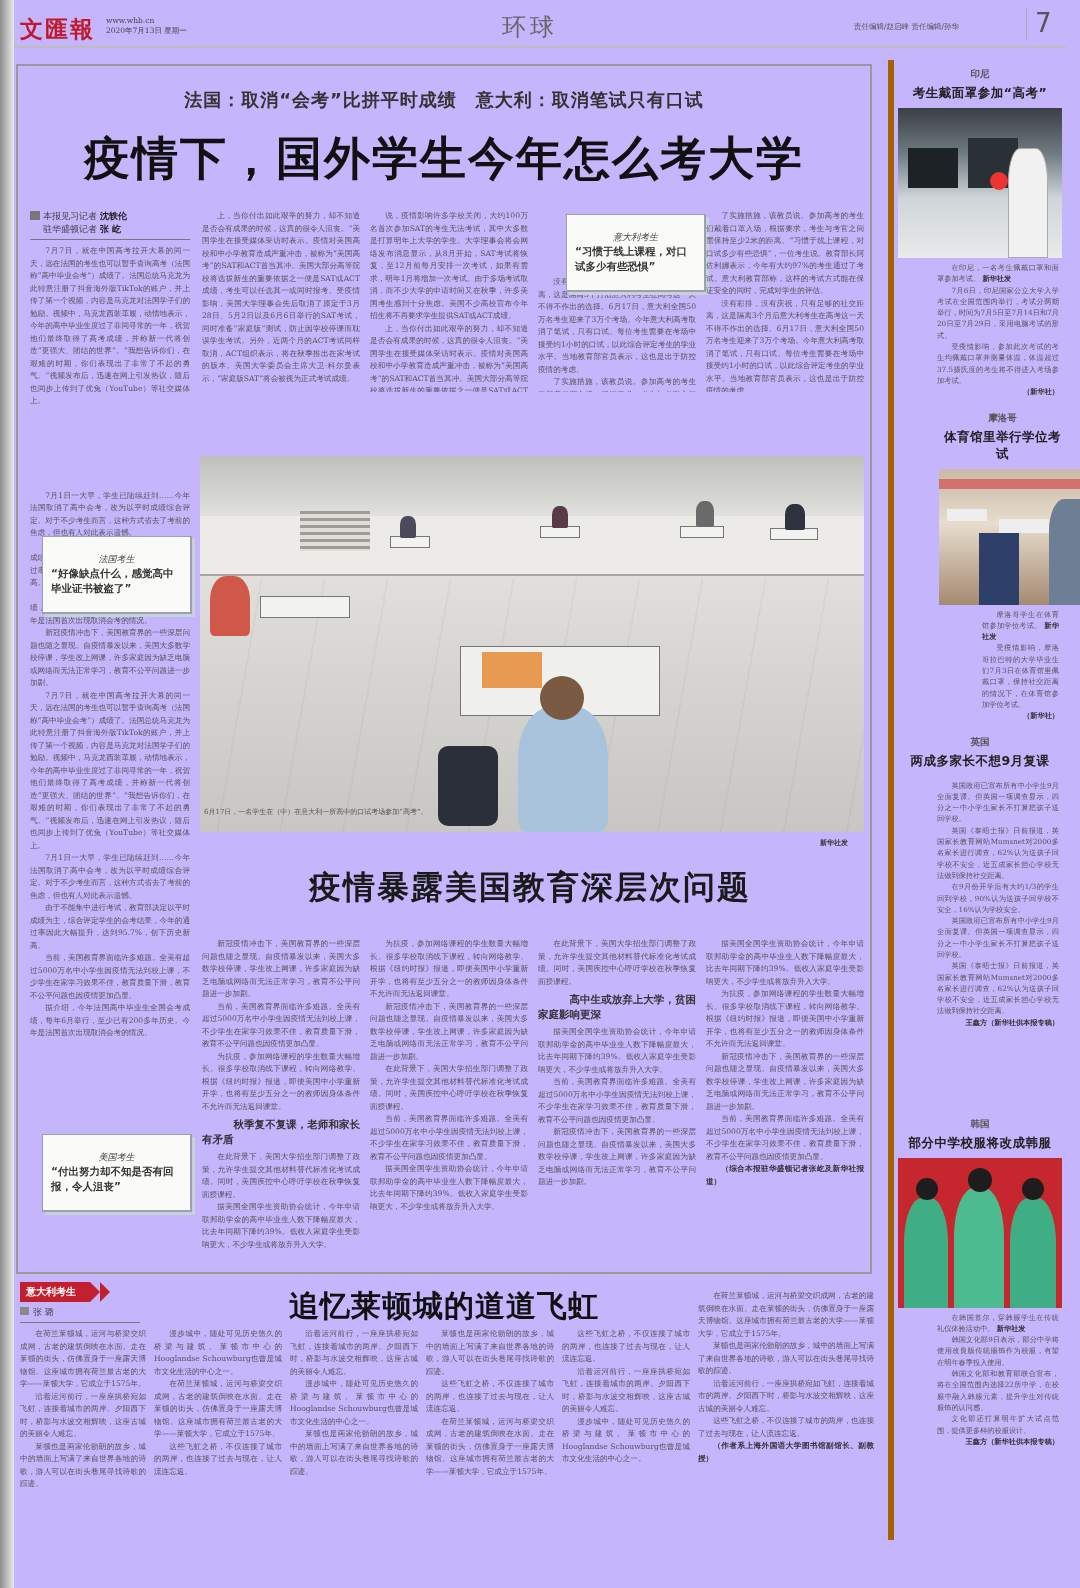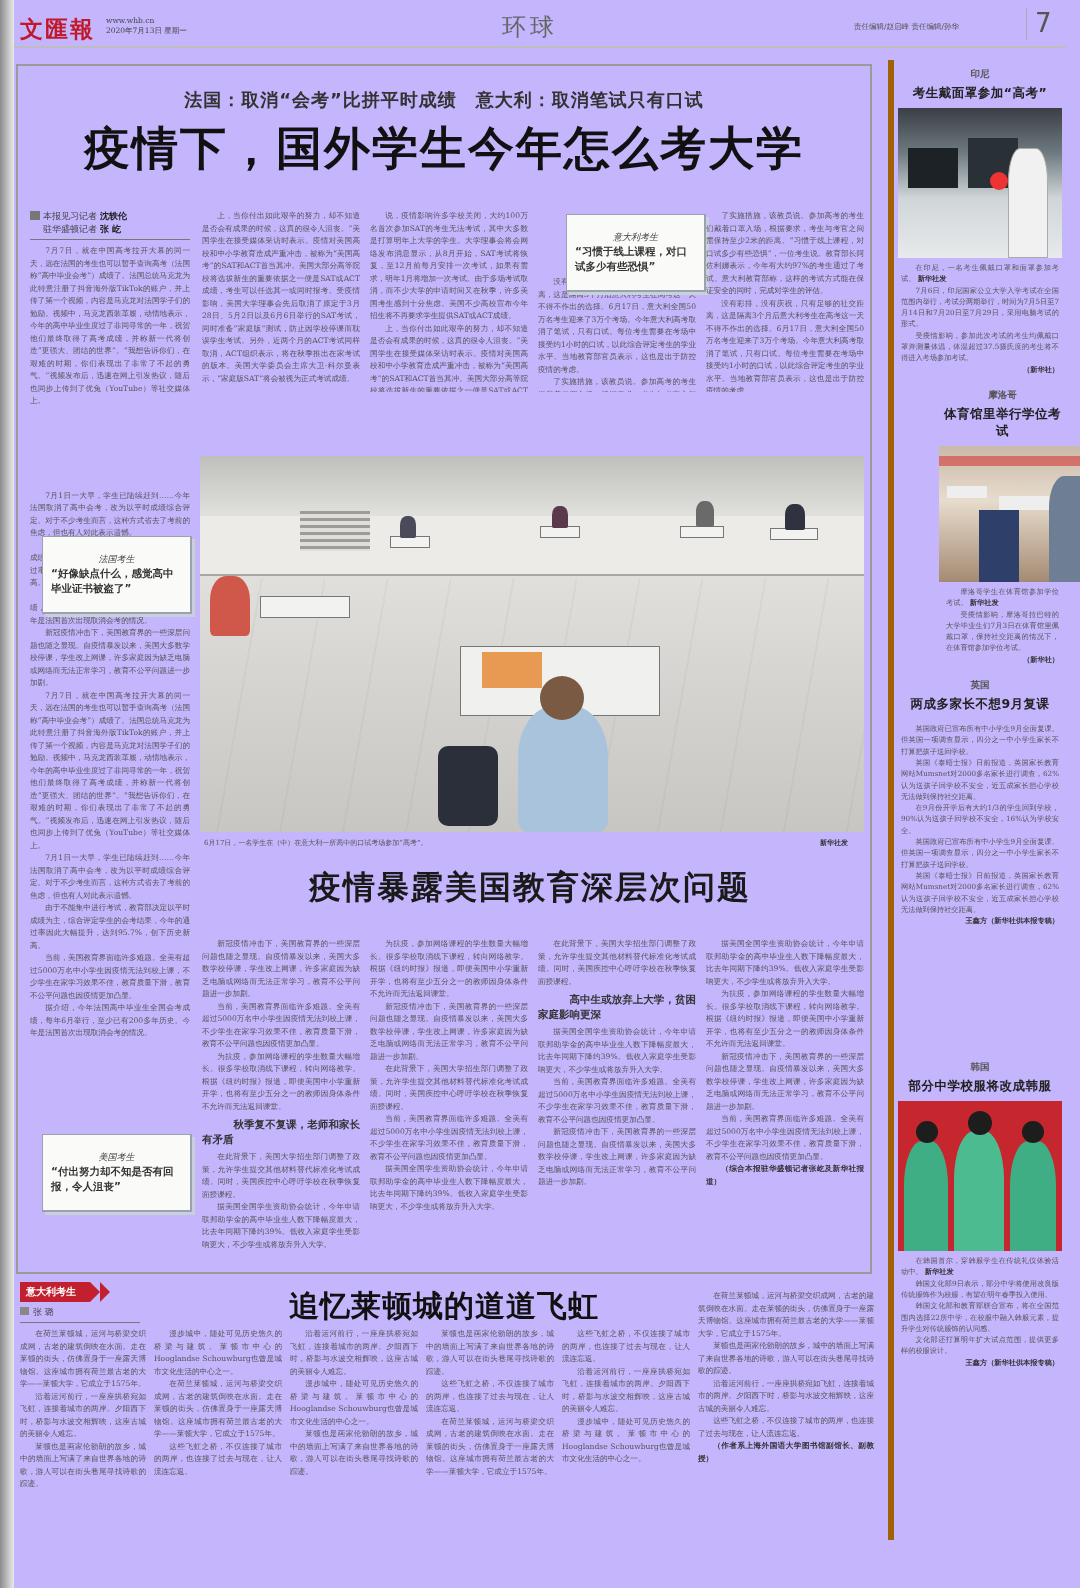--- a/index.html
+++ b/index.html
@@ -19,21 +19,21 @@
   .logo { position: absolute; left: 6px; top: 14px; font-family: "DejaVu Serif", serif; font-weight: bold;
     font-size: 23px; color: #c0192b; letter-spacing: 2px; }
   .mh-meta { position: absolute; left: 92px; top: 16px; font-size: 7.5px; color: #444; line-height: 10px; font-family: "DejaVu Serif", serif; }
   .section-name { position: absolute; left: 488px; top: 11px; font-size: 24px; color: #666; letter-spacing: 4px; }
   .editors { position: absolute; left: 840px; top: 22px; font-size: 7.5px; color: #555; }
   .page-no { position: absolute; left: 1012px; top: 8px; font-size: 26px; color: #555; border-left: 1px solid #aaa; padding-left: 8px; height: 32px; }
 
   
   .main-box { position: absolute; left: 2px; top: 64px; width: 856px; height: 1210px; border: 2px solid #9a9a9a; }
   .subtitle { position: absolute; left: 0; top: 22px; width: 100%; text-align: center; font-size: 18px; font-weight: bold; color: #333; letter-spacing: 1px; }
-  .headline { position: absolute; left: 0; top: 52px; width: 100%; text-align: center; font-size: 46px; font-weight: bold; color: #111; letter-spacing: 2px; }
+  .headline { position: absolute; left: 0; top: 62px; width: 100%; text-align: center; font-size: 46px; font-weight: bold; color: #111; letter-spacing: 2px; }
 
   .col { position: absolute; font-size: 7.6px; line-height: 12.5px; color: #555; text-align: justify; overflow: hidden; font-family: "DejaVu Serif", serif; }
   .col p { text-indent: 2em; }
   .byline { font-family: "DejaVu Sans", sans-serif; font-size: 9px; line-height: 13px; color: #444; border-bottom: 1px solid #777; padding-bottom: 3px; margin-bottom: 5px; }
   .byline b { color: #222; }
   .byline .sq { display: inline-block; width: 10px; height: 9px; background: #777; margin-right: 3px; vertical-align: -1px; }
 
   .quote-box { position: absolute; border: 2px solid #9aa2ad; border-top-width: 1px; border-left-width: 1px; padding: 16px 8px; background: #fafaf8; box-shadow: 3px 3px 0 #c8d1db; text-align: center; }
   .quote-box .who { font-family: "DejaVu Serif", serif; font-size: 9px; font-style: italic; color: #444; }
   .quote-box .q { font-size: 10.5px; font-weight: bold; color: #333; line-height: 15px; text-align: left; }
@@ -52,21 +52,21 @@
 
   .h2 { position: absolute; left: 184px; top: 800px; width: 664px; text-align: center; font-family: "DejaVu Serif", serif; font-weight: bold; font-size: 32px; color: #1a1a1a; letter-spacing: 2px; }
   .sub-h { font-family: "DejaVu Sans", sans-serif; font-weight: bold; font-size: 10.5px; color: #333; line-height: 15px; margin: 4px 0; text-indent: 3em; }
 
   
   .sidebar { position: absolute; left: 874px; top: 60px; width: 178px; height: 1480px; border-left: 6px solid #a16207; }
   .sb-country { text-align: center; font-size: 9.5px; color: #555; margin-top: 8px; font-weight: bold; }
   .sb-title { text-align: center; font-size: 12.5px; font-weight: bold; color: #222; margin: 4px 0 6px; letter-spacing: 0.5px; }
   .sb-photo { margin: 0 auto; width: 164px; position: relative; overflow: hidden; }
   .sb-text { font-family: "DejaVu Serif", serif; font-size: 7.2px; line-height: 11.3px; color: #555; padding: 4px 7px 0 7px; text-align: justify; }
-  .sb-text p { text-indent: 2em; }
+  .sb-text p { text-indent: 2em; margin-left: 36px; }
   .credit { font-weight: bold; color: #333; }
 
   
   .tag { position: absolute; left: 6px; top: 1282px; height: 20px; width: 70px; background: #c2202f; color: #fff; font-size: 10px; font-weight: bold; padding: 3px 6px; }
   .tag-chev { position: absolute; left: 76px; top: 1282px; width: 0; height: 0; border-top: 10px solid transparent; border-bottom: 10px solid transparent; border-left: 10px solid #c2202f; }
   .tag-chev2 { position: absolute; left: 86px; top: 1282px; width: 0; height: 0; border-top: 10px solid transparent; border-bottom: 10px solid transparent; border-left: 10px solid #c2202f; }
   .author2 { position: absolute; left: 6px; top: 1306px; font-size: 9px; color: #444; width: 120px; border-bottom: 1px solid #777; padding-bottom: 3px; }
   .author2 .sq { display: inline-block; width: 9px; height: 8px; background: #888; margin-right: 4px; }
   .h3 { position: absolute; left: 150px; top: 1286px; width: 560px; text-align: center; font-family: "DejaVu Serif", serif; font-weight: bold; font-size: 30px; color: #111; letter-spacing: 1px; }
 </style>
@@ -186,21 +186,21 @@
 
     <div class="desk" style="left:60px; top:140px; width:90px; height:22px;"></div>
     <div class="person" style="left:10px; top:120px; width:40px; height:60px; background:#d0584a;"></div>
 
     <div class="desk" style="left:260px; top:190px; width:200px; height:70px; background:#f0f0ee;"></div>
     <div style="position:absolute; left:282px; top:196px; width:60px; height:36px; background:#e89a52;"></div>
     <div class="person" style="left:318px; top:250px; width:90px; height:126px; background:#a9c3dd;"></div>
     <div style="position:absolute; left:340px; top:220px; width:44px; height:44px; border-radius:50%; background:#7a5a42;"></div>
     <div style="position:absolute; left:238px; top:290px; width:60px; height:80px; border-radius:10px; background:#2b2f3a;"></div>
   </div>
-  <div class="photo-caption" style="top:838px;">6月17日，一名学生在（中）在意大利一所高中的口试考场参加“高考”。</div>
+  <div class="photo-caption" style="top:807px;">6月17日，一名学生在（中）在意大利一所高中的口试考场参加“高考”。</div>
   <div class="photo-credit" style="top:838px; right:232px;">新华社发</div>
 
   <div class="h2" style="top:866px;">疫情暴露美国教育深层次问题</div>
 
   <div class="sidebar">
     <div>
       <div class="sb-country">印尼</div>
       <div class="sb-title">考生戴面罩参加“高考”</div>
       <div class="sb-photo" style="height:150px; background:linear-gradient(180deg,#3a3f44 0%,#6e7a80 30%,#cfd5d8 60%,#e8eaeb 100%);">
         <div style="position:absolute; left:10px; top:40px; width:50px; height:40px; background:#1d2226;"></div>

